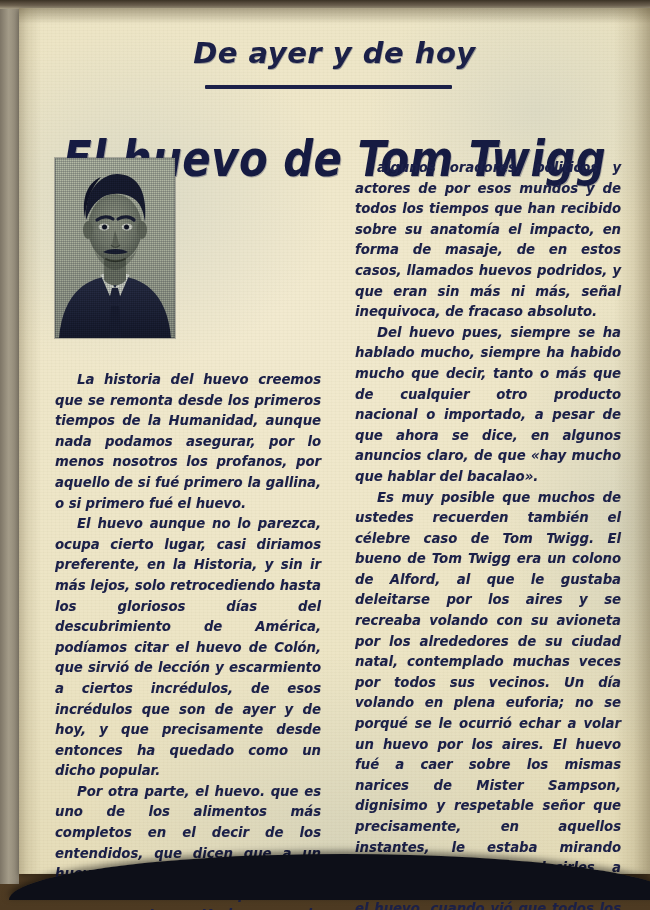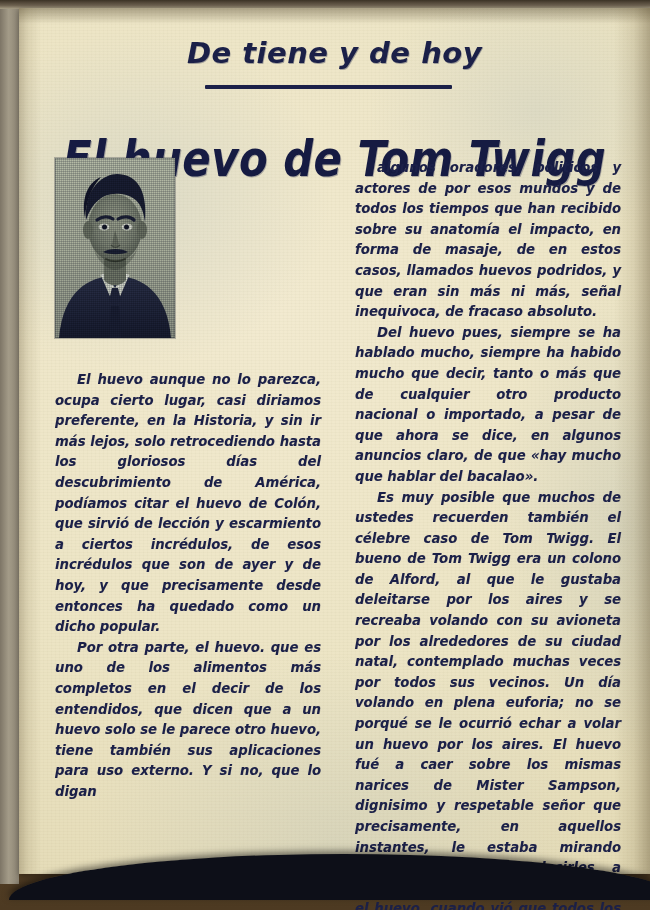--- a/index.html
+++ b/index.html
@@ -209,21 +209,21 @@
   <div class="desk"></div>
   <div class="rail-left"></div>
   <div class="rail-top"></div>
 
   <div class="page">
 
     <div class="grain"></div>
     <div class="cast"></div>
     <div class="top-shadow"></div>
 
-    <div class="kicker">De tiene y de hoy</div>
+    <div class="kicker">De ayer y de hoy</div>
     <div class="kicker-rule"></div>
 
     <h1 class="headline">El huevo de Tom Twigg</h1>
 
     <div class="columns">
 
       <div class="col col-left">
 
         <figure class="photo">
           <svg viewBox="0 0 120 180" preserveAspectRatio="none" aria-hidden="true">
@@ -284,20 +284,21 @@
             <path d="M38 88 C 42 108, 78 108, 83 88 C 80 104, 66 112, 60 112 C 54 112, 41 104, 38 88 Z" fill="rgba(40,46,40,0.28)"></path>
 
             <rect x="0" y="0" width="120" height="180" fill="none" stroke="rgba(35,40,55,0.25)" stroke-width="2"></rect>
           </svg>
           <span class="halftone"></span>
         </figure>
 
         <div class="lead-gap"></div>
 
         <div class="body-text">
+          <p>La historia del huevo creemos que se remonta desde los primeros tiempos de la Humanidad, aunque nada podamos asegurar, por lo menos nosotros los profanos, por aquello de si fué primero la gallina, o si primero fué el huevo.</p>
           <p>El huevo aunque no lo parezca, ocupa cierto lugar, casi diriamos preferente, en la Historia, y sin ir más lejos, solo retrocediendo hasta los gloriosos días del descubrimiento de América, podíamos citar el huevo de Colón, que sirvió de lección y escarmiento a ciertos incrédulos, de esos incrédulos que son de ayer y de hoy, y que precisamente desde entonces ha quedado como un dicho popular.</p>
           <p>Por otra parte, el huevo. que es uno de los alimentos más completos en el decir de los entendidos, que dicen que a un huevo solo se le parece otro huevo, tiene también sus aplicaciones para uso externo. Y si no, que lo digan</p>
         </div>
       </div>
 
       <div class="col col-right">
         <div class="body-text">
           <p>algunos oradores, politicos y actores de por esos mundos y de todos los tiempos que han recibido sobre su anatomía el impacto, en forma de masaje, de en estos casos, llamados huevos podridos, y que eran sin más ni más, señal inequivoca, de fracaso absoluto.</p>
           <p>Del huevo pues, siempre se ha hablado mucho, siempre ha habido mucho que decir, tanto o más que de cualquier otro producto nacional o importado, a pesar de que ahora se dice, en algunos anuncios claro, de que «hay mucho que hablar del bacalao».</p>
           <p>Es muy posible que muchos de ustedes recuerden también el célebre caso de Tom Twigg. El bueno de Tom Twigg era un colono de Alford, al que le gustaba deleitarse por los aires y se recreaba volando con su avioneta por los alrededores de su ciudad natal, contemplado muchas veces por todos sus vecinos. Un día volando en plena euforia; no se porqué se le ocurrió echar a volar un huevo por los aires. El huevo fué a caer sobre los mismas narices de Mister Sampson, dignisimo y respetable señor que precisamente, en aquellos instantes, le estaba mirando embelesado. Excuso decirles a ustedes la poca gracia que le hizo el huevo, cuando vió que todos los vecinos de Alford se reían de él, sin compasión ninguna. El huevo de Tom Twigg, fué uno de esos huevos que hacen historia y fué lo que dió pié a uno</p>

